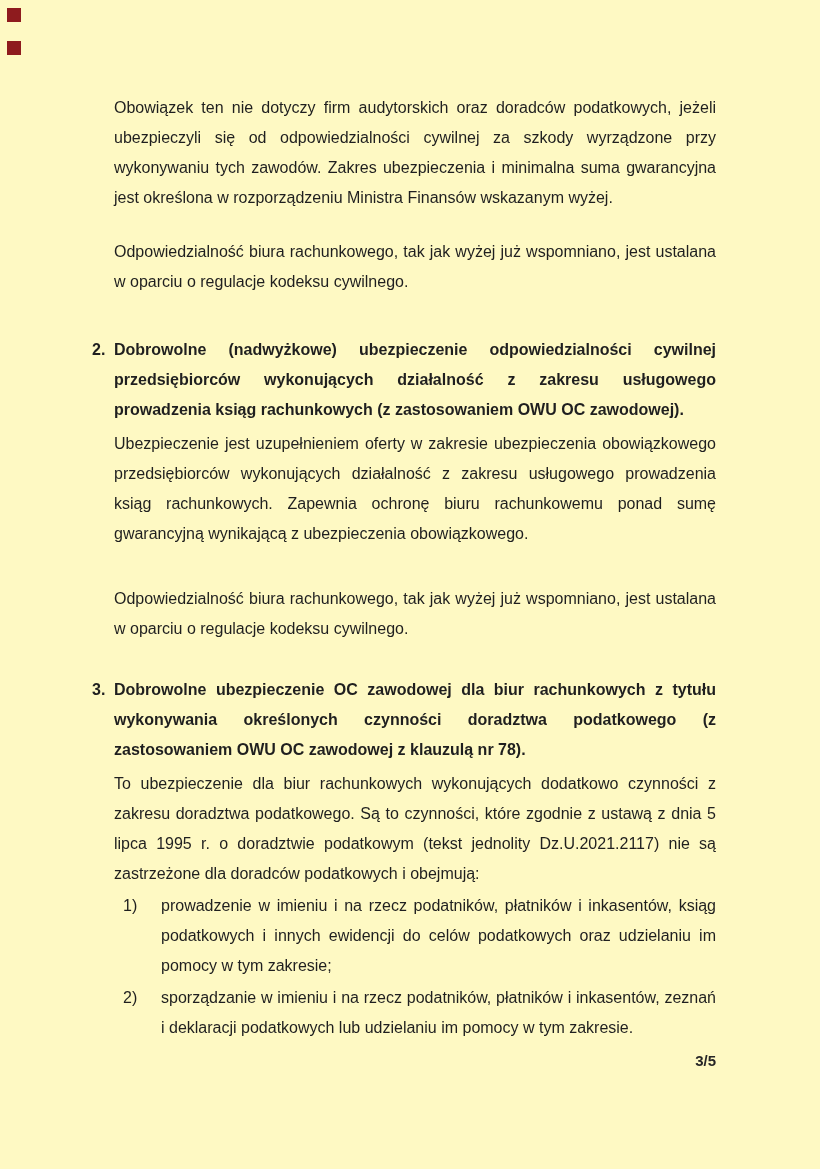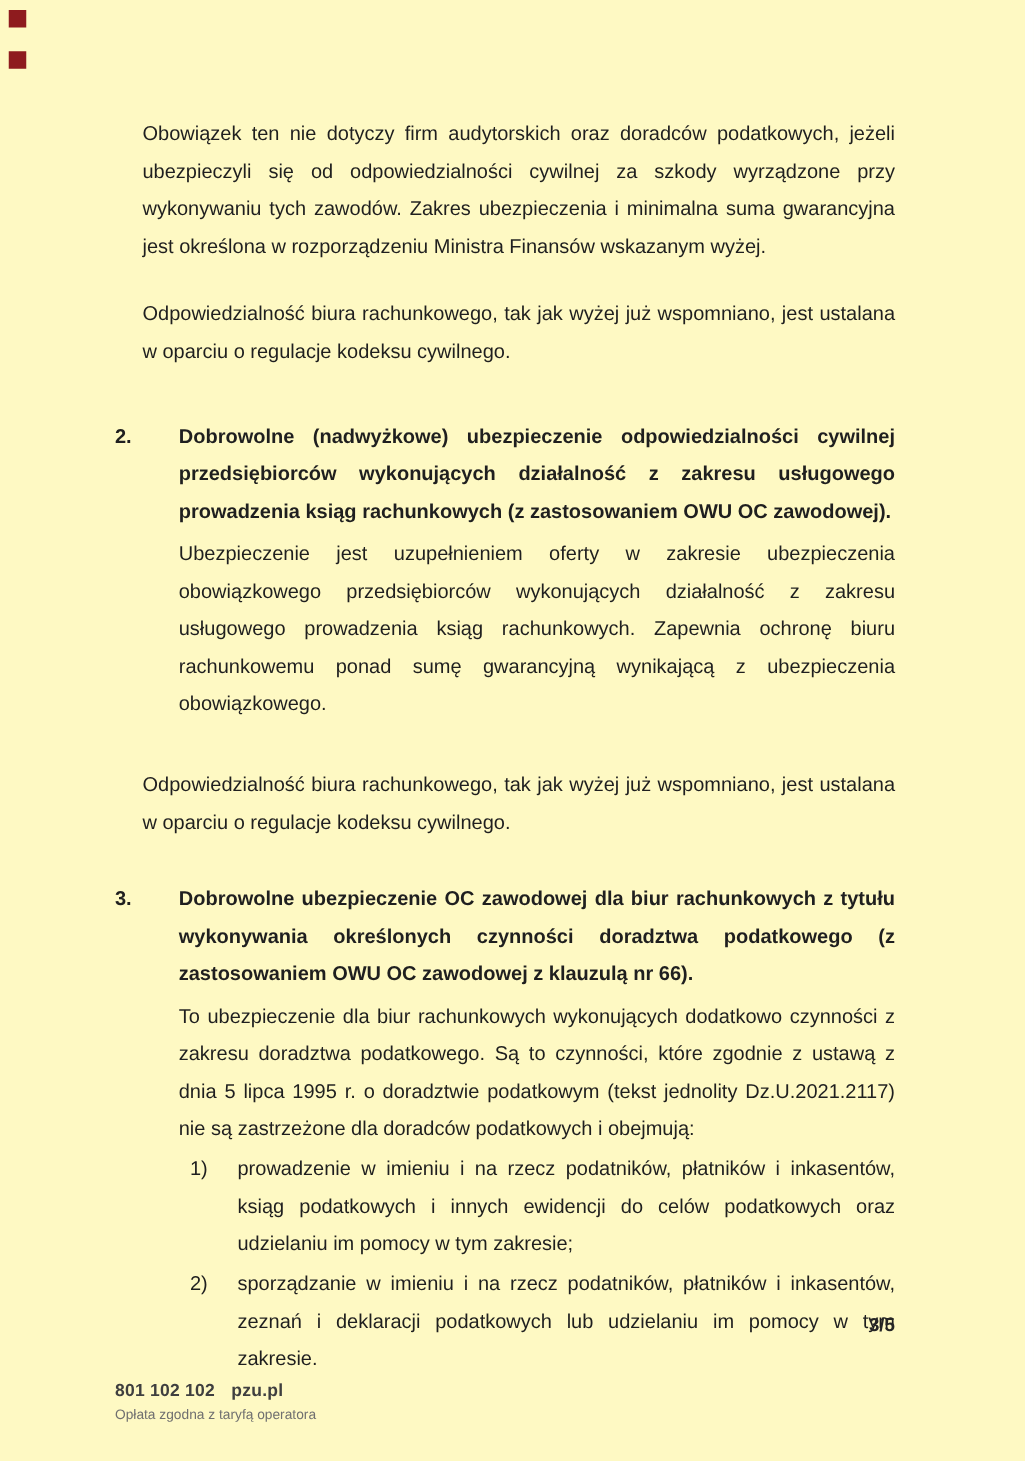--- a/index.html
+++ b/index.html
@@ -25,21 +25,21 @@
     padding:93px 104px 0 92px;
   }
   .para { text-align:justify; }
   .plain { margin-left:22px; }
   .mb24 { margin-bottom:24px; }
   .mb31 { margin-bottom:31px; }
   .mb35 { margin-bottom:35px; }
   .mb38 { margin-bottom:38px; }
   .section { display:flex; }
   .sec-num { width:22px; flex:none; font-weight:bold; }
-  .sec-body { flex:1; min-width:0;margin-left:29px; }
+  .sec-body { flex:1; min-width:0; }
   .heading { font-weight:bold; margin-bottom:4px; }
   .list-item { display:flex; margin-left:9px; margin-top:2px; }
   .li-num { width:38px; flex:none; }
   .li-text { flex:1; min-width:0; }
   .footer {
     position:absolute;
     left:92px; top:1104px;
   }
   .footer-line1 {
     font-size:14px; font-weight:bold;
@@ -82,39 +82,33 @@
         <p class="para heading">Dobrowolne (nadwyżkowe) ubezpieczenie odpowiedzialności cywilnej przedsiębiorców wykonujących działalność z zakresu usługowego prowadzenia ksiąg rachunkowych (z zastosowaniem OWU OC zawodowej).</p>
         <p class="para">Ubezpieczenie jest uzupełnieniem oferty w zakresie ubezpieczenia obowiązkowego przedsiębiorców wykonujących działalność z zakresu usługowego prowadzenia ksiąg rachunkowych. Zapewnia ochronę biuru rachunkowemu ponad sumę gwarancyjną wynikającą z ubezpieczenia obowiązkowego.</p>
       </div>
     </div>
 
     <p class="para plain mb31">Odpowiedzialność biura rachunkowego, tak jak wyżej już wspomniano, jest ustalana w oparciu o regulacje kodeksu cywilnego.</p>
 
     <div class="section">
       <div class="sec-num">3.</div>
       <div class="sec-body">
-        <p class="para heading">Dobrowolne ubezpieczenie OC zawodowej dla biur rachunkowych z tytułu wykonywania określonych czynności doradztwa podatkowego (z zastosowaniem OWU OC zawodowej z klauzulą nr 66).</p>
+        <p class="para heading">Dobrowolne ubezpieczenie OC zawodowej dla biur rachunkowych z tytułu wykonywania określonych czynności doradztwa podatkowego (z zastosowaniem OWU OC zawodowej z klauzulą nr 78).</p>
         <p class="para">To ubezpieczenie dla biur rachunkowych wykonujących dodatkowo czynności z zakresu doradztwa podatkowego. Są to czynności, które zgodnie z ustawą z dnia 5 lipca 1995 r. o doradztwie podatkowym (tekst jednolity Dz.U.2021.2117) nie są zastrzeżone dla doradców podatkowych i obejmują:</p>
 
         <div class="list-item">
           <div class="li-num">1)</div>
           <p class="para li-text">prowadzenie w imieniu i na rzecz podatników, płatników i inkasentów, ksiąg podatkowych i innych ewidencji do celów podatkowych oraz udzielaniu im pomocy w tym zakresie;</p>
         </div>
 
         <div class="list-item">
           <div class="li-num">2)</div>
           <p class="para li-text">sporządzanie w imieniu i na rzecz podatników, płatników i inkasentów, zeznań i deklaracji podatkowych lub udzielaniu im pomocy w tym zakresie.</p>
         </div>
       </div>
     </div>
 
   </div>
 
-  <div class="footer">
-    <div class="footer-line1">
-      <span>801 102 102</span><span class="gap"></span><span>pzu.pl</span>
-    </div>
-    <div class="footer-line2">Opłata zgodna z taryfą operatora</div>
-  </div>
 
   <div class="page-num">3/5</div>
 
 </div>
 
 </body></html>

